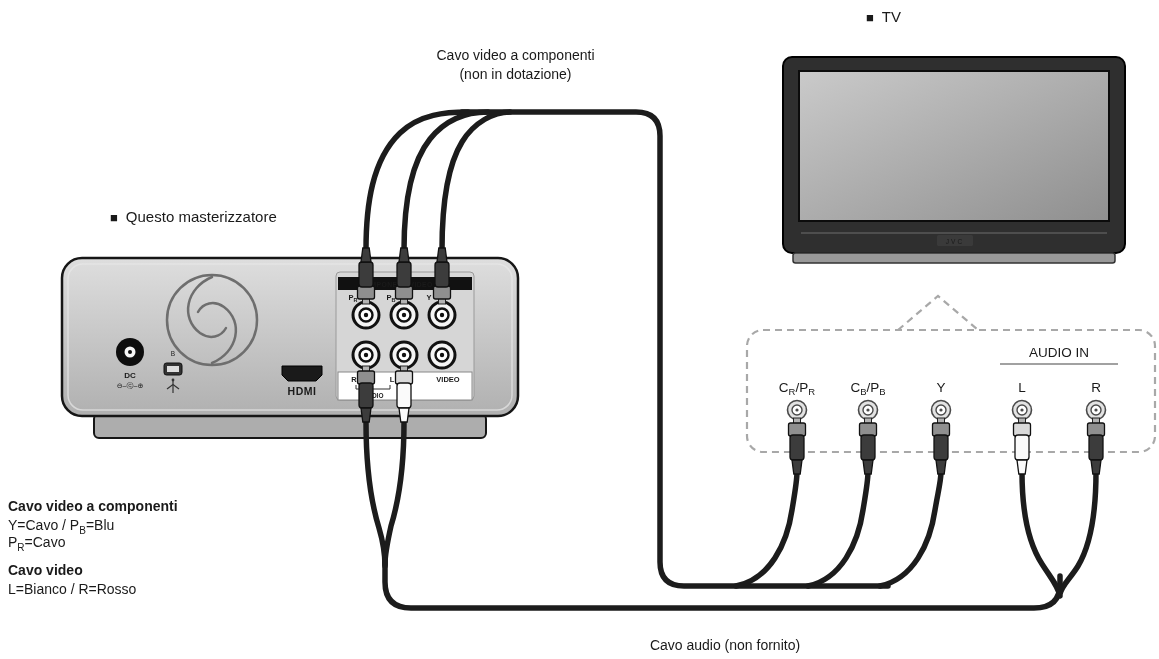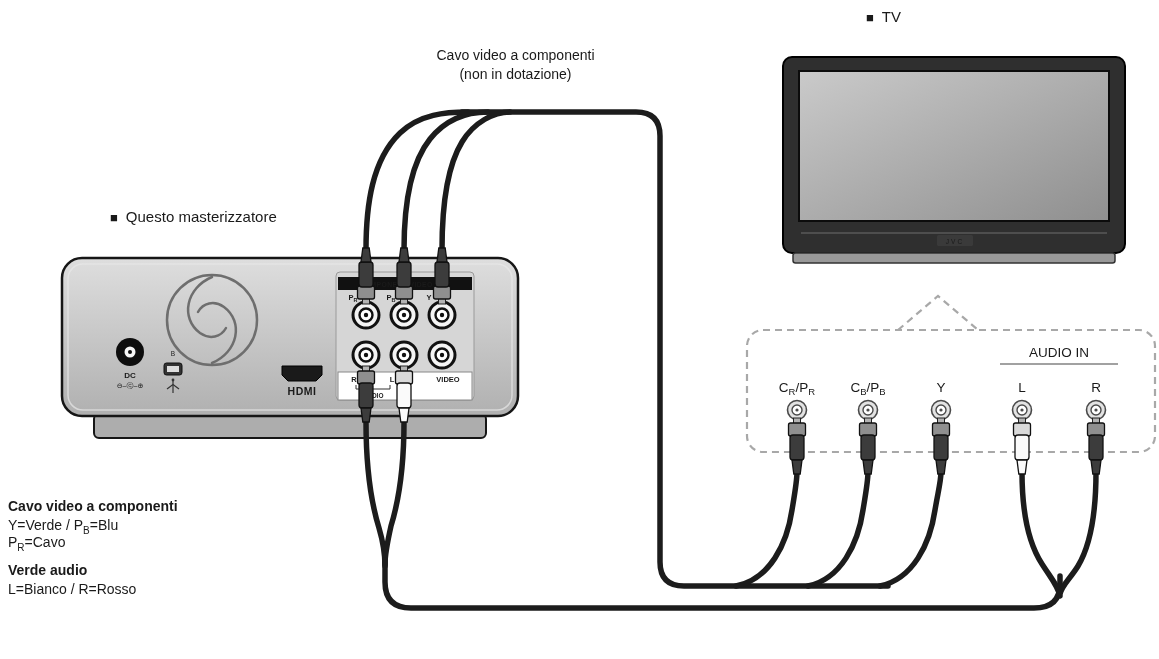--- a/index.html
+++ b/index.html
@@ -267,21 +267,22 @@
     <div>Cavo video a componenti</div>
     <div>(non in dotazione)</div>
   </div>
 
   <div class="overlay hdr" style="left:84px;top:208px;margin-left:26px;">
     <span class="marker">■</span><span>Questo masterizzatore</span>
   </div>
 
   <div class="overlay legend" style="left:8px;top:498px;">
     <div class="title">Cavo video a componenti</div>
-    <div><span>Y=Verde / P</span><sub>B</sub><span>=Blu</span></div>
+    <div><span>Y=Cavo / P</span><sub>B</sub><span>=Blu</span></div>
     <div><span>P</span><sub>R</sub><span>=Cavo</span></div>
     <div class="gap"></div>
-    <div class="title">Verde audio</div>
+    <div class="title">Cavo video</div>
     <div>L=Bianco / R=Rosso</div>
   </div>
 
+  <div class="overlay note" style="left:545px;top:636px;width:360px;">Cavo audio (non fornito)</div>
 
 </div>
 
 </body></html>

